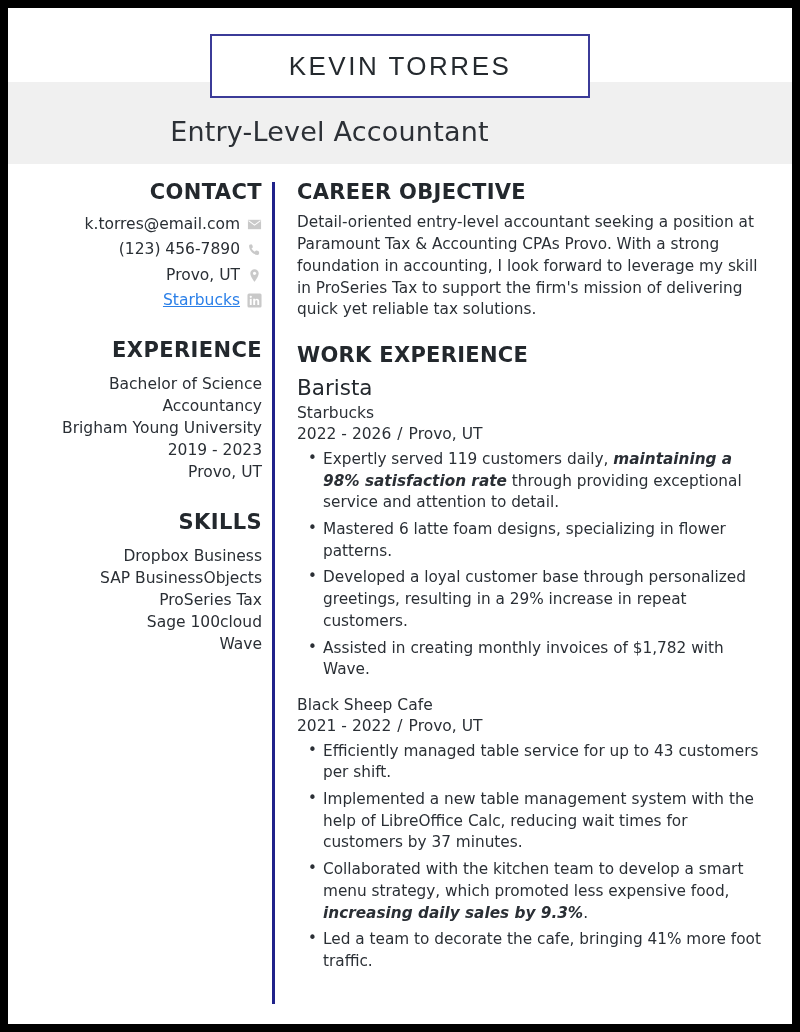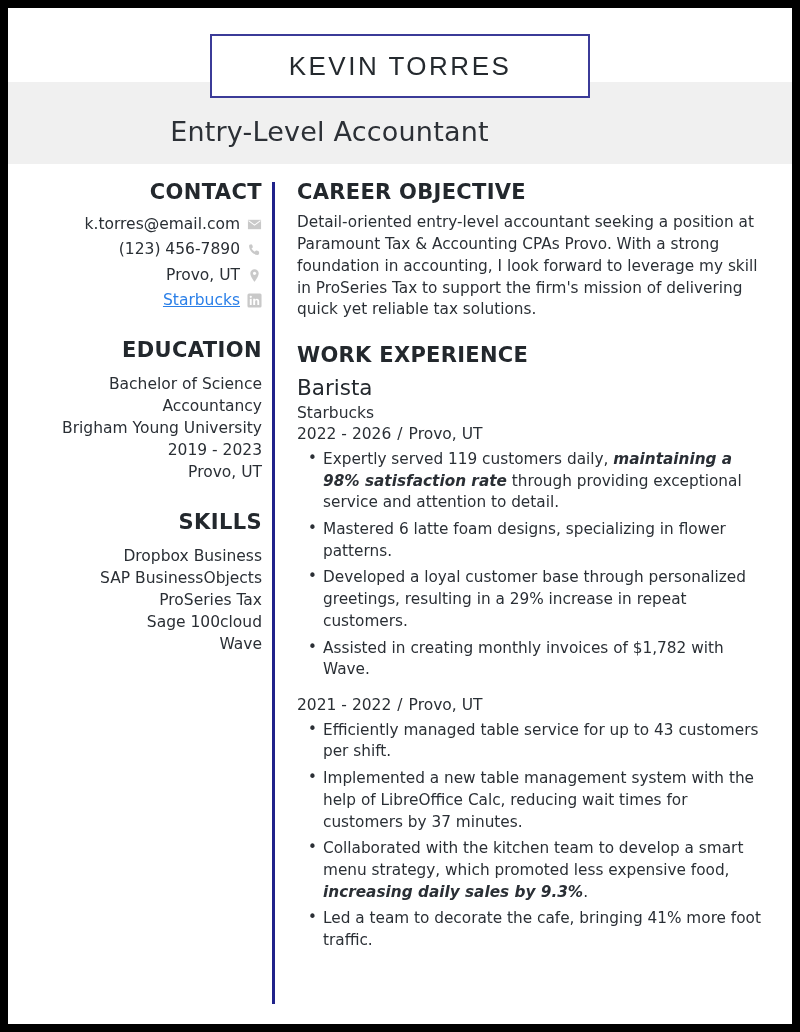--- a/index.html
+++ b/index.html
@@ -262,21 +262,21 @@
                 <rect x="0.5" y="0.5" width="15" height="15" rx="1.6" fill="currentColor"></rect>
                 <rect x="3" y="6.2" width="2" height="6.6" fill="#ffffff"></rect>
                 <circle cx="4" cy="4" r="1.2" fill="#ffffff"></circle>
                 <path d="M6.6 12.8V6.2h2v.9c.4-.7 1.2-1.1 2-1.1 1.5 0 2.4.9 2.4 2.7v4.1h-2V9.1c0-.9-.3-1.4-1.1-1.4-.7 0-1.2.5-1.2 1.4v3.7h-2.1z" fill="#ffffff"></path>
               </svg>
           </span>
         </div>
       </div>
 
       <div class="lsec">
-        <div class="lsec-title">EDUCATION</div>
+        <div class="lsec-title">EXPERIENCE</div>
         <div class="lline">Bachelor of Science</div>
         <div class="lline">Accountancy</div>
         <div class="lline">Brigham Young University</div>
         <div class="lline">2019 - 2023</div>
         <div class="lline">Provo, UT</div>
       </div>
 
       <div class="lsec">
         <div class="lsec-title">SKILLS</div>
         <div class="lline">Dropbox Business</div>
@@ -308,20 +308,21 @@
           </div>
           <ul class="bullets">
             <li><span>Expertly served 119 customers daily, </span><em>maintaining a 98% satisfaction rate</em><span> through providing exceptional service and attention to detail.</span></li>
             <li><span>Mastered 6 latte foam designs, specializing in flower patterns.</span><em></em><span></span></li>
             <li><span>Developed a loyal customer base through personalized greetings, resulting in a 29% increase in repeat customers.</span><em></em><span></span></li>
             <li><span>Assisted in creating monthly invoices of $1,782 with Wave.</span><em></em><span></span></li>
           </ul>
         </div>
 
         <div class="entry">
+          <div class="entry-org">Black Sheep Cafe</div>
           <div class="entry-meta">
             <span>2021 - 2022</span><span class="sep">/</span><span>Provo, UT</span>
           </div>
           <ul class="bullets">
             <li><span>Efficiently managed table service for up to 43 customers per shift.</span><em></em><span></span></li>
             <li><span>Implemented a new table management system with the help of LibreOffice Calc, reducing wait times for customers by 37 minutes.</span><em></em><span></span></li>
             <li><span>Collaborated with the kitchen team to develop a smart menu strategy, which promoted less expensive food, </span><em>increasing daily sales by 9.3%</em><span>.</span></li>
             <li><span>Led a team to decorate the cafe, bringing 41% more foot traffic.</span><em></em><span></span></li>
           </ul>
         </div>

